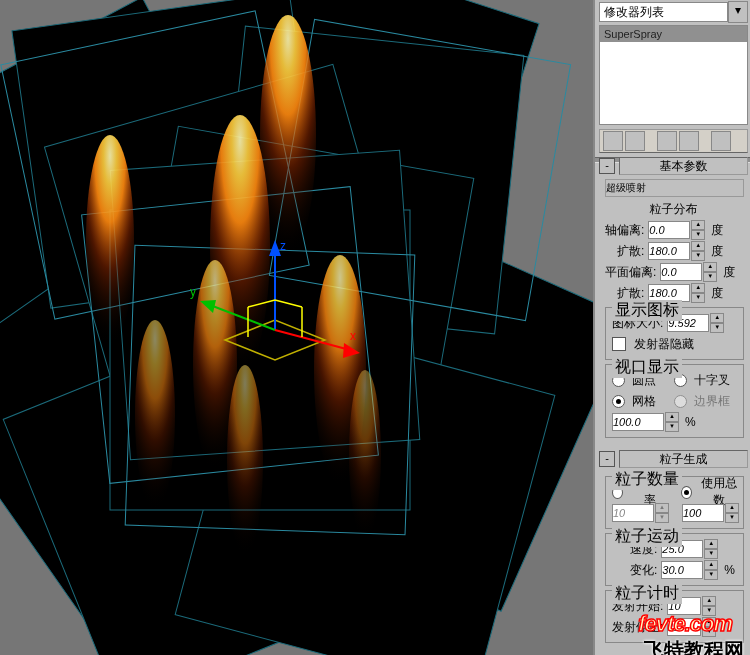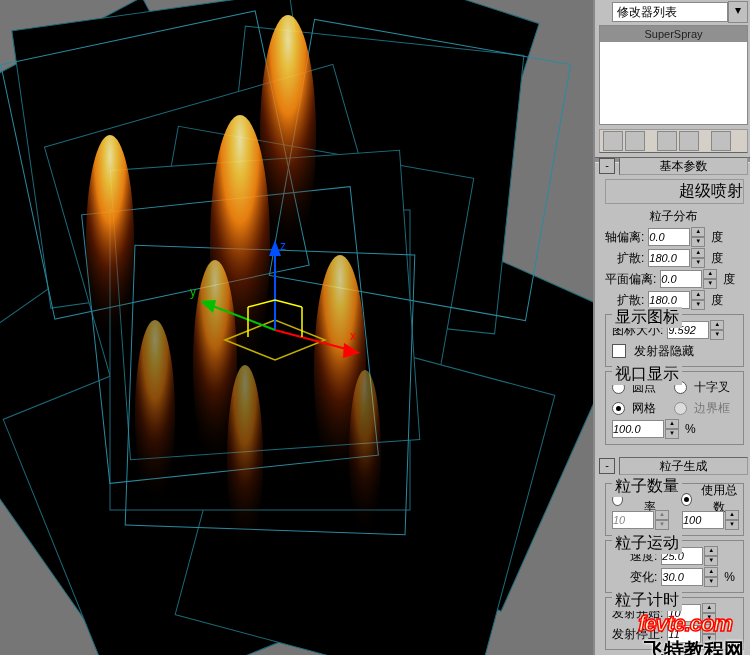--- a/index.html
+++ b/index.html
@@ -1,23 +1,23 @@
 <!DOCTYPE html>
 <html><head>
 <meta charset="utf-8">
 <style>
   html, body { margin:0; padding:0; width:750px; height:655px; font-family:"SimSun","Arial",sans-serif; font-size:12px; background:#767676; overflow:hidden; }
   #viewport { position:absolute; left:0; top:0; width:593px; height:655px; background:#767676; overflow:hidden; }
   #canvas { position:absolute; left:0; top:0; }
   #right-panel { position:absolute; left:593px; top:0; width:157px; height:655px; background:#c0c0c0; border-left:2px solid #888; }
   
-  .mod-dropdown { display:flex; align-items:center; height:20px; margin:2px 4px 3px 17px;justify-content:space-between; }
+  .mod-dropdown { display:flex; align-items:center; height:20px; margin:2px 4px 3px 4px;justify-content:space-between; }
   .mod-dropdown-field { flex:1; background:#fff; border:1px solid #888; height:18px; line-height:18px; padding:0 4px; }
   .mod-dropdown-btn { width:18px; height:20px; background:#c0c0c0; border:1px solid #888; text-align:center; line-height:16px; }
-  .mod-list { margin:0 4px; background:#fff; border:1px solid #888; height:98px;text-align:center; }
+  .mod-list { margin:0 4px; background:#fff; border:1px solid #888; height:98px; }
   .mod-list-header { background:#909090; color:#222; padding:2px 4px; font-size:11px; }
   .mod-list-body { height:76px; }
   .mod-toolbar { margin:4px 4px 0 4px; background:#d4d0c8; border:1px solid #999; border-bottom:1px solid #666; height:22px; display:flex; align-items:center; gap:2px; padding:0 3px; }
   .mod-tool-btn { width:18px; height:18px; background:#c0c0c0; border:1px solid #888; display:inline-block; }
   .mod-sep { width:8px; }
   .divider { height:4px; background:#909090; margin:4px 0; border-top:1px solid #666; border-bottom:1px solid #ddd; }
   
   .rollout-header { display:flex; align-items:center; height:18px; margin:2px 4px; }
   .rollout-minus { width:14px; height:14px; border:1px solid #555; text-align:center; line-height:12px; font-size:11px; background:#c0c0c0; margin-right:4px; }
   .rollout-title { flex:1; text-align:center; border:1px solid #999; border-top-color:#666; border-left-color:#666; background:#c0c0c0; height:16px; line-height:16px; font-size:12px; }
@@ -143,21 +143,21 @@
 
   <div class="divider"></div>
 
   <div class="scroll-region">
 
     <div class="rollout-header">
       <div class="rollout-minus">-</div>
       <div class="rollout-title">基本参数</div>
     </div>
     <div class="rollout-body">
-      <div style="text-align:right;border:1px solid #999;padding:1px 0;margin-bottom:4px;font-size:16px;">超级喷射</div>
+      <div style="text-align:left;border:1px solid #999;padding:1px 0;margin-bottom:4px;font-size:10px;">超级喷射</div>
       <div class="label" style="margin:2px 0 2px -2px;">粒子分布</div>
 
       <div class="row">
         <span class="label">轴偏离:</span>
         <div class="spinner-input">
           <div class="spinner-text">0.0</div>
           <div class="spinner-btns">
               <div class="spinarrow">▴</div>
               <div class="spinarrow">▾</div>
             </div>

